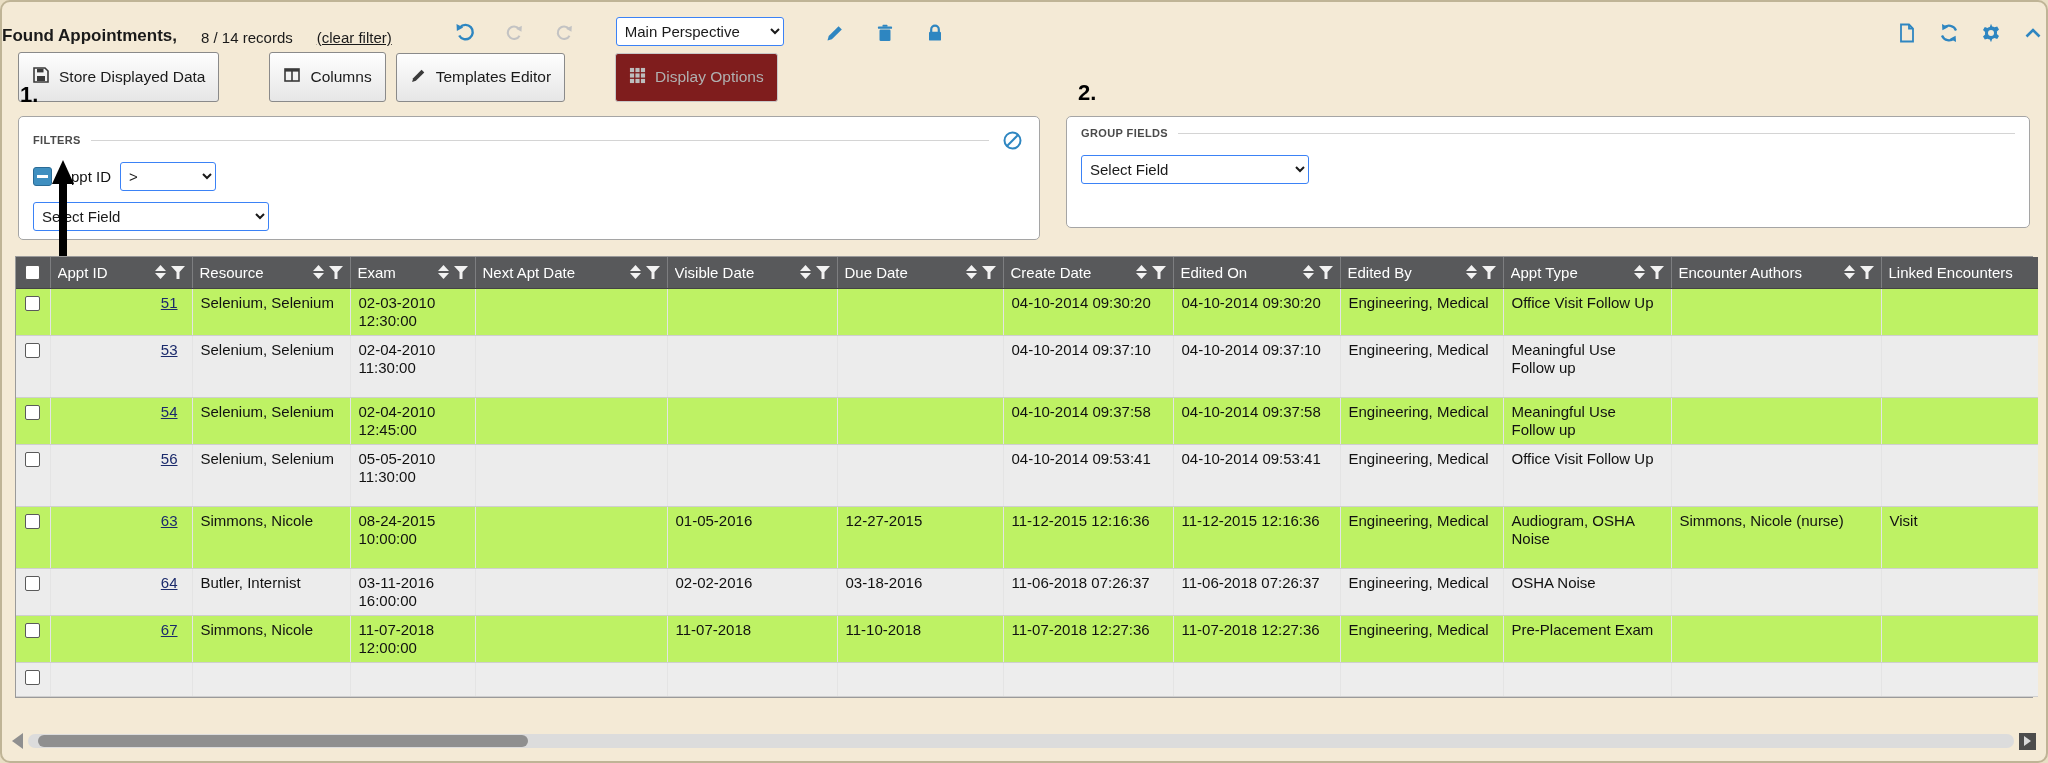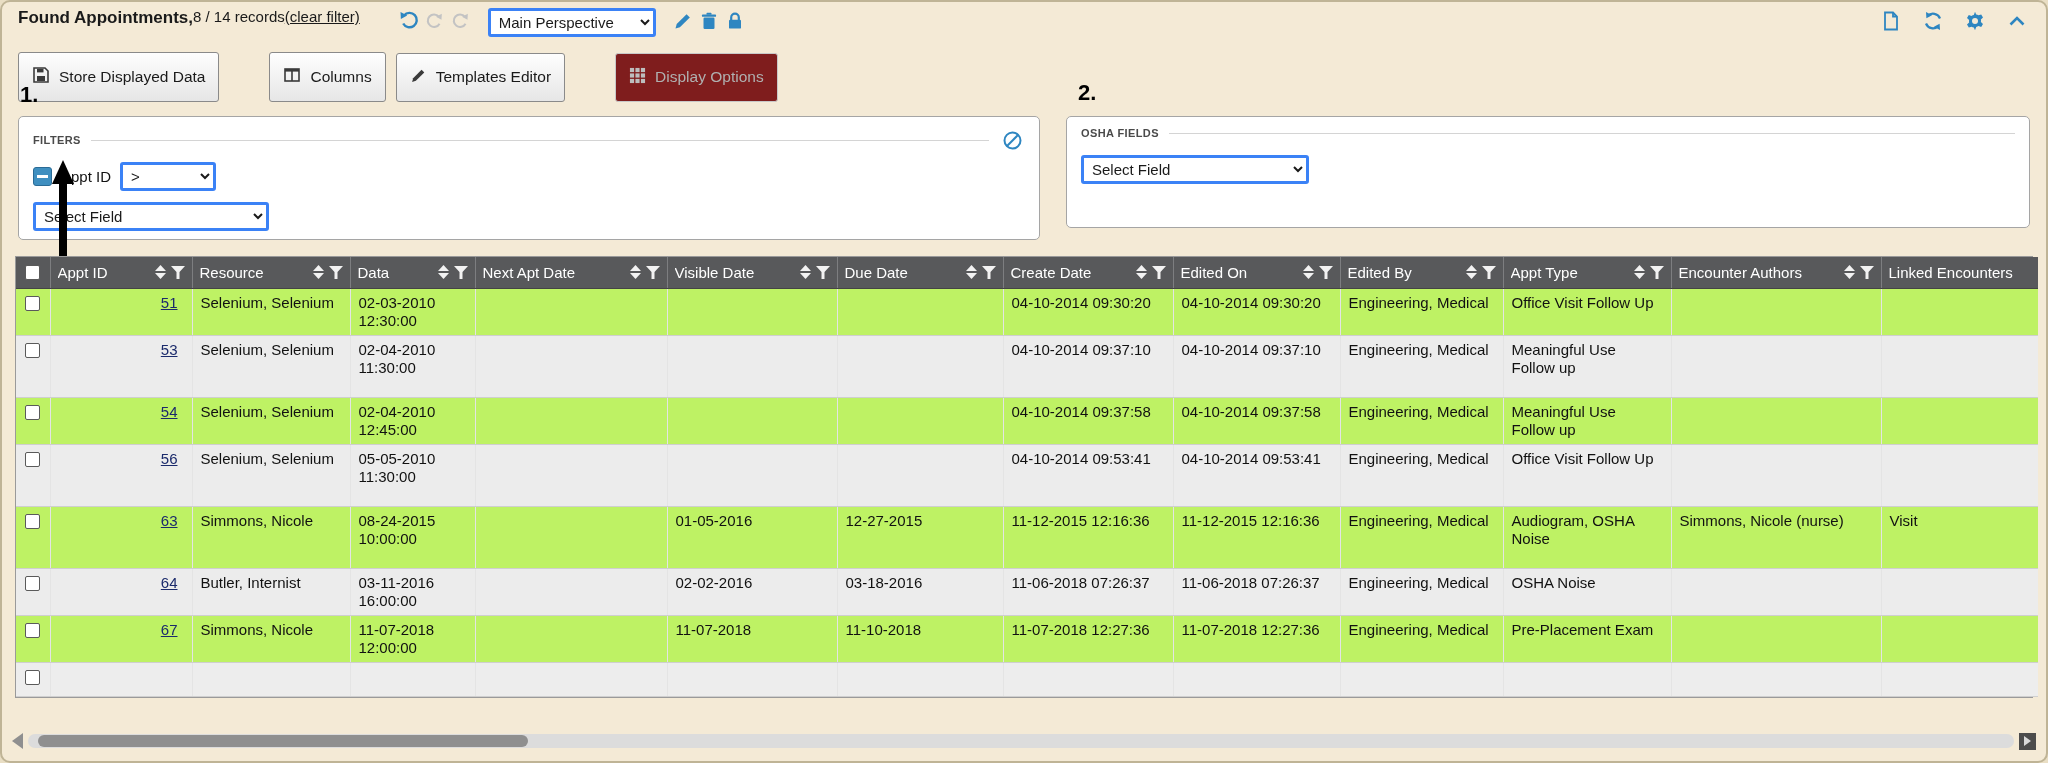--- a/index.html
+++ b/index.html
@@ -1,27 +1,27 @@
 <!DOCTYPE html>
 <html><head>
 <meta charset="utf-8">
 <style>
   *{box-sizing:border-box}
   html,body{margin:0;padding:0}
   body{font-family:"Liberation Sans",sans-serif;background:#e9dec4}
   #win{position:relative;width:2048px;height:763px;overflow:hidden;background:#f4ead6;
        border:2px solid #bfb496;border-radius:10px}
   
-  .topbar{display:flex;align-items:flex-start;height:44px;padding:6px 16px 0;gap:0}
+  .topbar{display:flex;align-items:flex-end;height:44px;padding:6px 0 0;gap:24px}
   .title{font-size:17px;font-weight:bold;color:#1a1a1a}
   .records{font-size:15px;color:#1a1a1a}
   .clearlink{font-size:15px;color:#1a1a1a;text-decoration:underline;cursor:pointer}
   .iconbtn{display:inline-flex;align-items:center;justify-content:center;width:26px;height:26px;cursor:pointer}
   .ml36{margin-left:36px}.ml14{margin-left:14px}
-  select{font-size:15px;height:29px;border:3px solid #3b82f6;border-radius:3px;background:#fff;
+  select{font-size:15px;height:29px;border:1px solid #3b82f6;border-radius:3px;background:#fff;
          padding:2px 4px;color:#1a1a1a;font-family:"Liberation Sans",sans-serif}
   .persp{width:168px}
   .topright{margin-left:auto;display:flex;align-items:center;gap:16px}
   
   .toolbar{display:flex;align-items:center;padding:6px 16px 0;gap:10px}
   .btn{display:inline-flex;align-items:center;gap:9px;font-size:15.5px;padding:13px 13px;
        border:1px solid #8a8a8a;border-radius:3px;background:linear-gradient(#fefefe,#e6e6e6);
        color:#1a1a1a;cursor:pointer;white-space:nowrap}
   .gap40{margin-left:40px}
   .btn.disabled{color:#b0b0b0;border-color:#c8c8c8;background:#7f1d1d;cursor:default}
@@ -237,21 +237,21 @@
           <option>&gt;</option>
         </select>
       </div>
       <select class="sfselect">
         <option>Select Field</option>
       </select>
     </div>
 
     <div class="panel group">
       <div class="panel-head">
-        <span class="panel-title">OSHA FIELDS</span>
+        <span class="panel-title">GROUP FIELDS</span>
         <span class="panel-rule"></span>
       </div>
       <select class="gfselect">
         <option>Select Field</option>
       </select>
     </div>
 
   </div>
 
   <div class="tablewrap">
@@ -305,21 +305,21 @@
                 </span>
                 <span class="funnelicon">
                   <svg width="14" height="13" viewBox="0 0 14 13">
                     <polygon points="0,0 14,0 8.5,6 8.5,13 5.5,13 5.5,6" fill="#f2f2f2"></polygon>
                   </svg>
                 </span>
               </div>
             </th>
             <th>
               <div class="hcell">
-                <span class="hlabel">Data</span>
+                <span class="hlabel">Exam</span>
                 <span class="sorticon">
                   <svg width="11" height="14" viewBox="0 0 11 14">
                     <polygon points="5.5,0 11,6 0,6" fill="#f2f2f2"></polygon>
                     <polygon points="0,8 11,8 5.5,14" fill="#f2f2f2"></polygon>
                   </svg>
                 </span>
                 <span class="funnelicon">
                   <svg width="14" height="13" viewBox="0 0 14 13">
                     <polygon points="0,0 14,0 8.5,6 8.5,13 5.5,13 5.5,6" fill="#f2f2f2"></polygon>
                   </svg>

